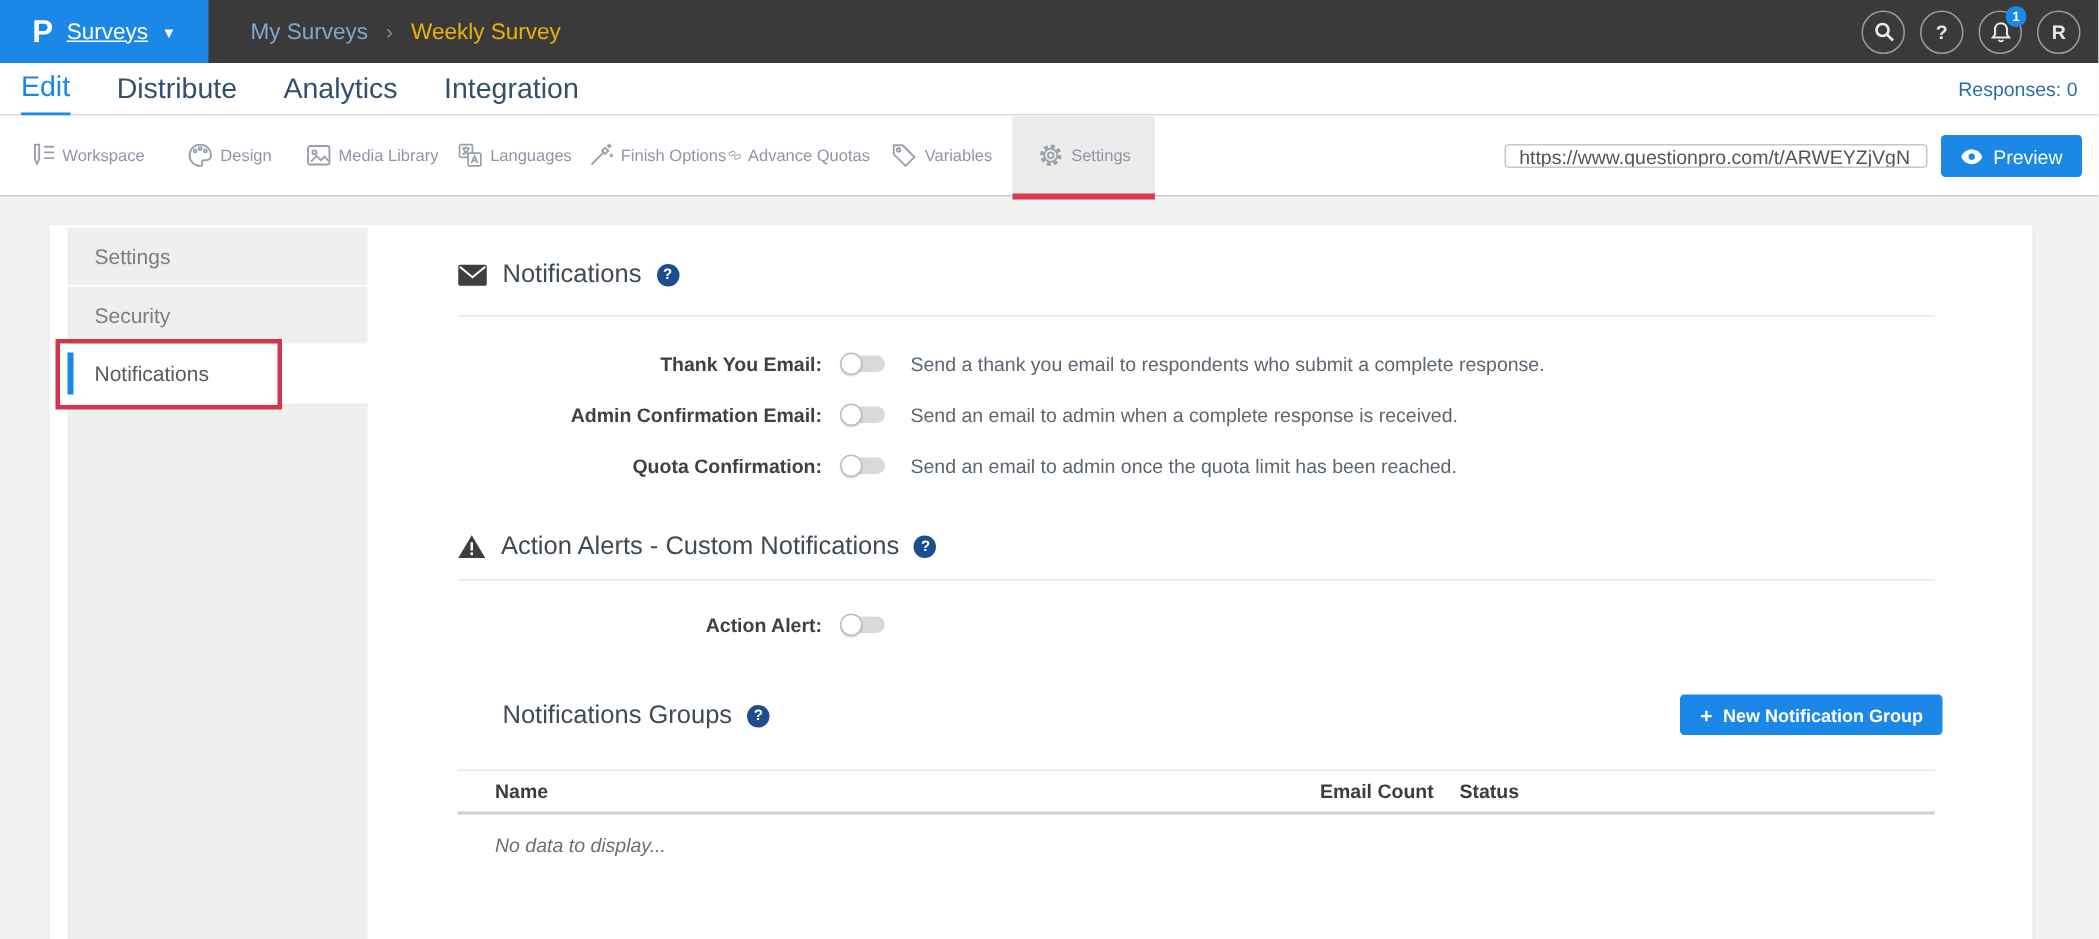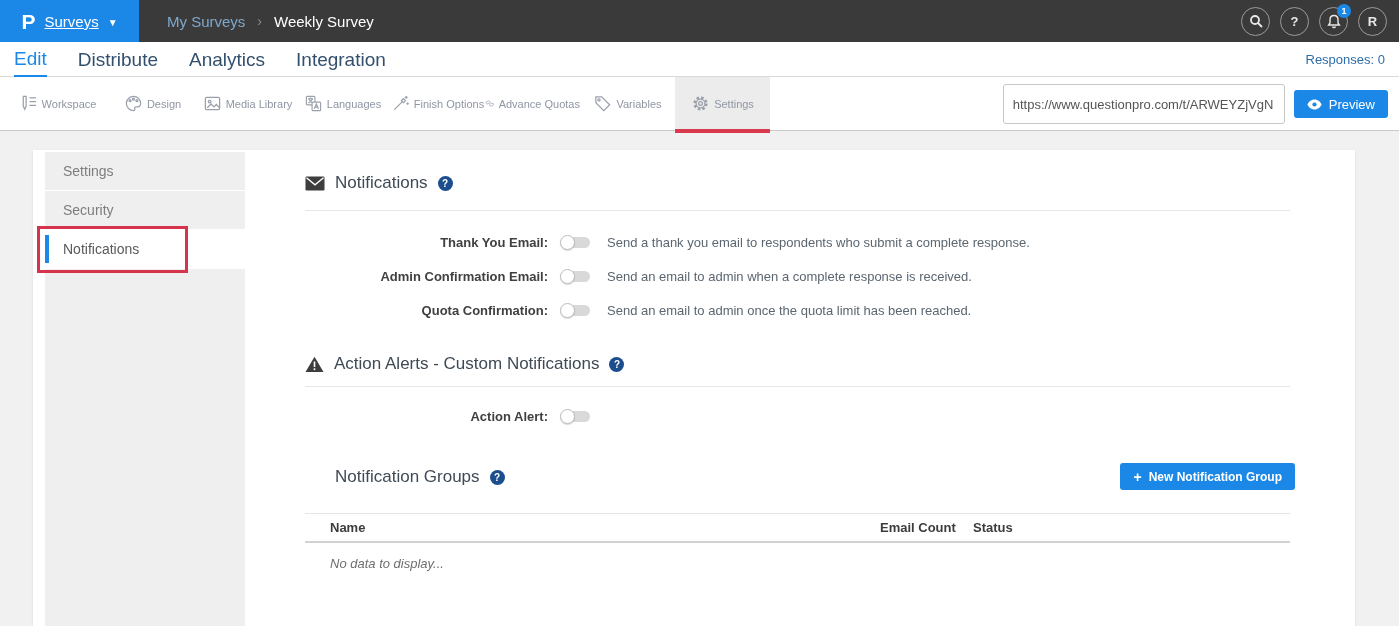--- a/index.html
+++ b/index.html
@@ -9,21 +9,21 @@
   
   .topbar { height:42px; background:#3a3a3a; display:flex; align-items:center; position:relative; }
   .brand { width:139px; height:42px; background:#1b87e6; display:flex; align-items:center;
            justify-content:center; gap:9px; cursor:pointer; }
   .brand .logo { color:#fff; font-size:21px; font-weight:bold; line-height:1; }
   .brand .label { color:#fff; font-size:15px;text-decoration:underline; }
   .brand .caret { color:#fff; font-size:10px; margin-top:2px; }
   .crumbs { display:flex; align-items:center; gap:12px; margin-left:28px; font-size:15px; }
   .crumb-parent { color:#7fa8cc; cursor:pointer; }
   .crumb-sep { color:#8a8a8a; font-size:14px; }
-  .crumb-current { color:#ffffff; }
+  .crumb-current { color:#eab308; }
   .top-actions { position:absolute; right:12px; top:0; height:42px; display:flex; align-items:center; gap:10px; }
   .circle-btn { width:29px; height:29px; border:1px solid #9b9b9b; border-radius:50%;
                 display:flex; align-items:center; justify-content:center; color:#e8e8e8;
                 font-size:13px; font-weight:bold; cursor:pointer; position:relative; }
   .badge { position:absolute; top:-4px; right:-4px; width:14px; height:14px; border-radius:50%;
            background:#1b87e6; color:#fff; font-size:9px; font-weight:bold;
            display:flex; align-items:center; justify-content:center; }
 
   
   .navbar { height:35px; background:#fff; border-bottom:1px solid #d9d9d9;
@@ -38,21 +38,21 @@
              display:flex; align-items:stretch; padding-left:10px; position:relative; }
   .tool { width:95px; display:flex; align-items:center;
           justify-content:center; gap:4px; color:#9aa0ab; cursor:pointer; position:relative; }
   .tool .tlabel { font-size:11px; color:#8f96a3; white-space:nowrap; }
   .tool.active { background:#ececec; }
   .tool.active::after { content:""; position:absolute; left:0; right:0; bottom:-3px; height:4px;
                         background:#d93a4e; z-index:3; }
   .tool svg { display:block; }
   .toolbar-right { position:absolute; right:11px; top:0; height:54px; display:flex;
                    align-items:center; gap:9px; }
-  .url-input { width:282px; height:40px; border:1px solid #c6c6c6; border-radius:3px;
+  .url-input { width:282px; height:16px; border:1px solid #c6c6c6; border-radius:3px;
                font-size:13px; color:#555; padding:0 9px;
                font-family:"Liberation Sans", sans-serif; }
   .preview-btn { height:28px; padding:11px 13px; background:#1b87e6; border:none; border-radius:3px;
                  color:#fff; font-size:13px; display:flex; align-items:center; gap:7px;
                  cursor:pointer; font-family:"Liberation Sans", sans-serif; }
 
   
   .content { height:495px; padding:19px 0 0 33px; background:#f1f1f2; }
   .card { width:1322px; height:476px; background:#fff; position:relative;
           box-shadow:0 1px 3px rgba(0,0,0,0.08); }
@@ -315,21 +315,21 @@
             <span class="toggle">
               <span class="track"></span>
               <span class="knob"></span>
             </span>
           </div>
         </div>
       </div>
 
       <div class="groups-head">
         <div class="groups-title-wrap">
-          <span class="sec-title">Notification Groups</span>
+          <span class="sec-title">Notifications Groups</span>
           <span class="help">?</span>
         </div>
         <button class="new-group-btn">
           <span class="plus">+</span>
           <span>New Notification Group</span>
         </button>
       </div>
 
       <div class="table">
         <div class="thead">

